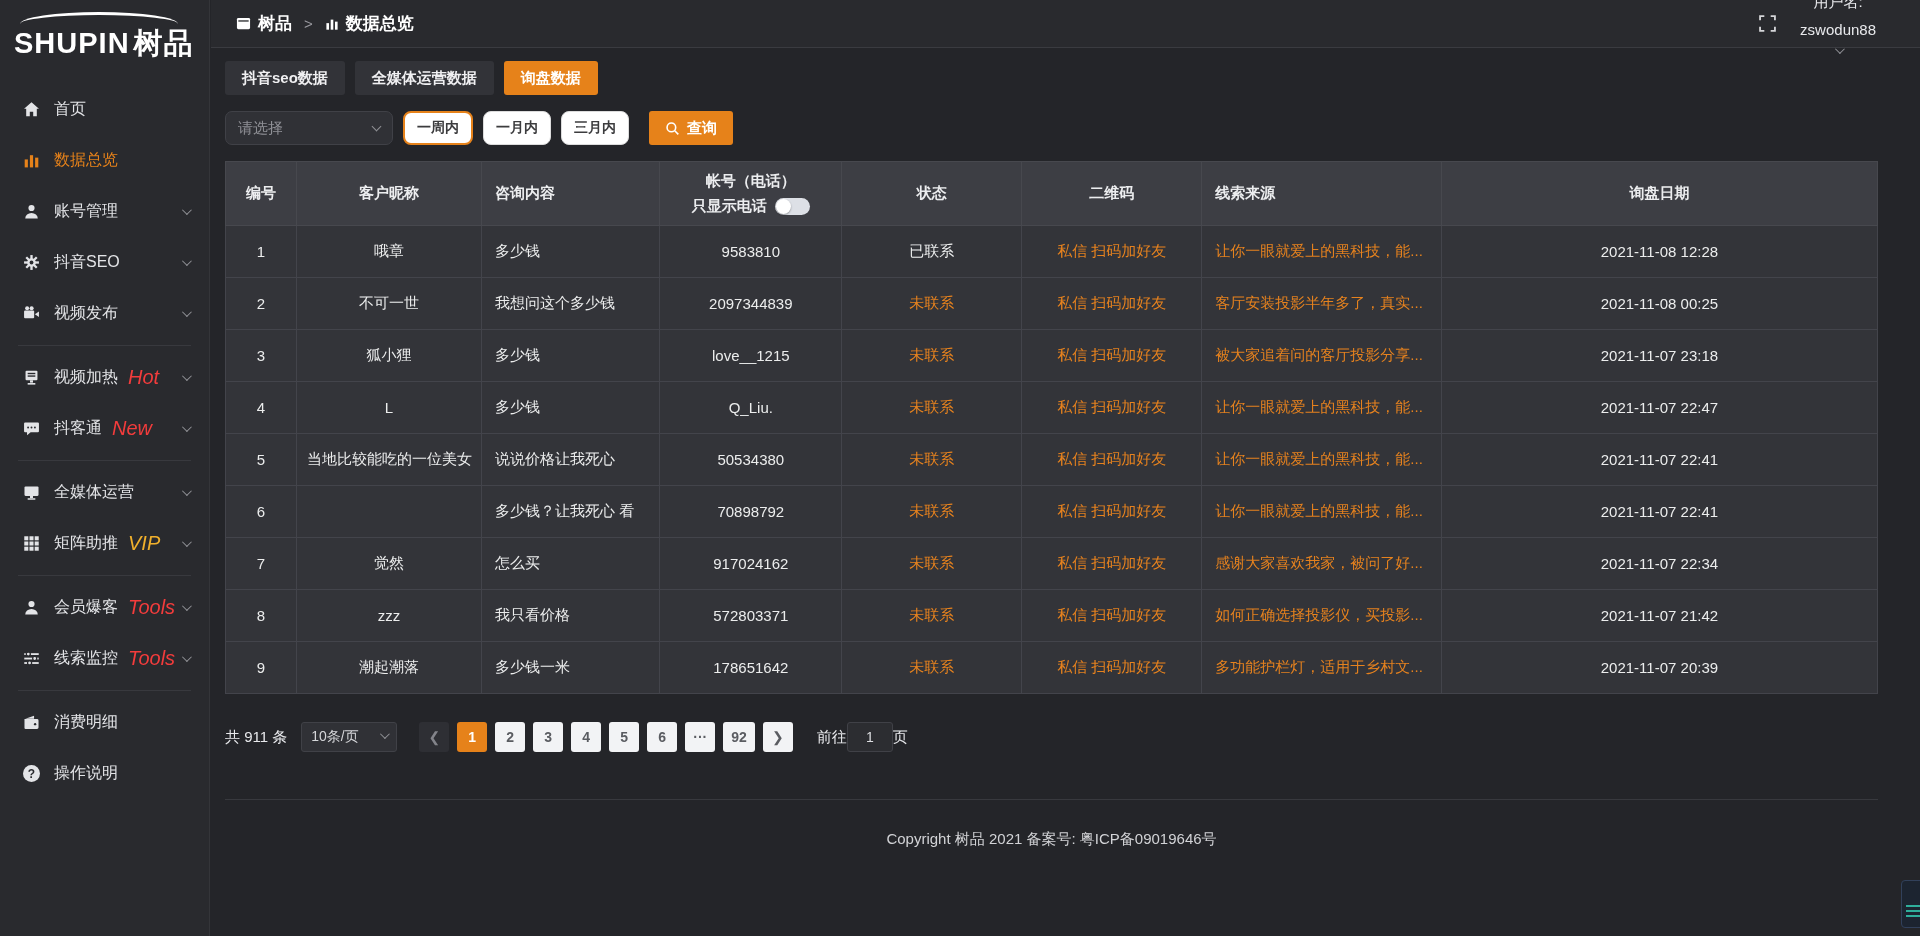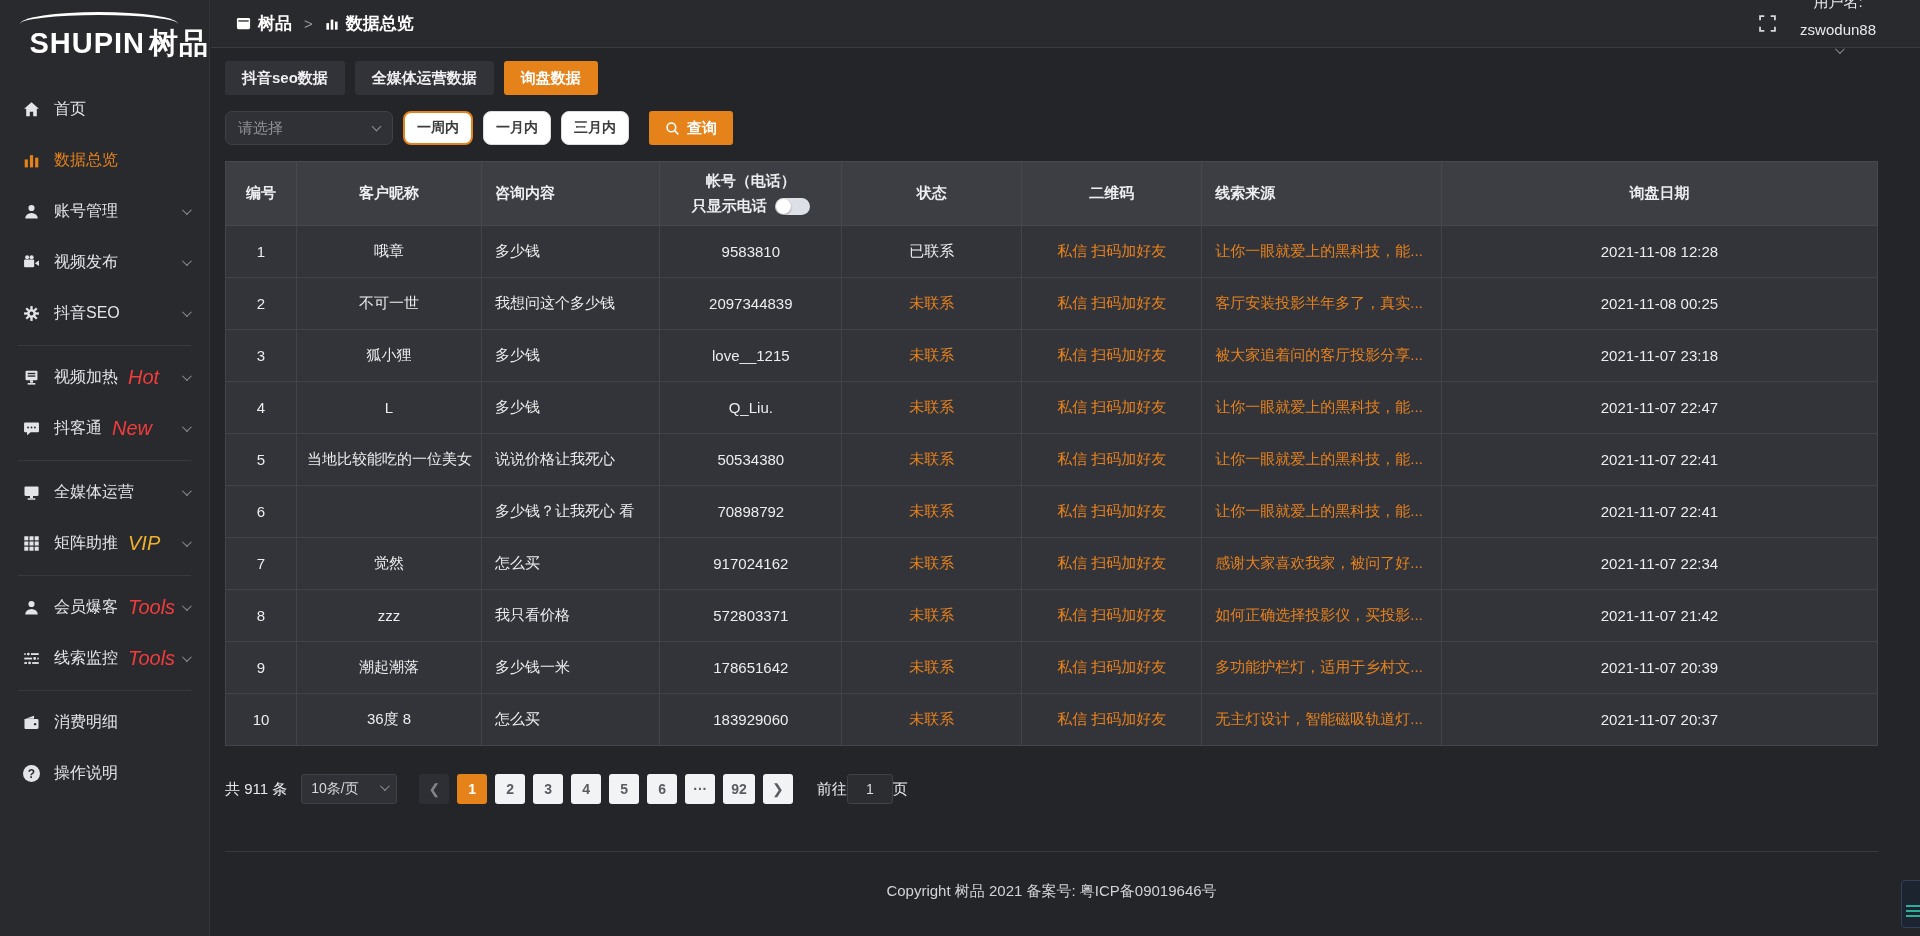--- a/index.html
+++ b/index.html
@@ -4,21 +4,21 @@
 <style>
   * { box-sizing: border-box; margin: 0; padding: 0; }
   html,body { width: 1920px; height: 936px; overflow: hidden; }
   body {
     font-family: "Liberation Sans", "DejaVu Sans", sans-serif;
     background: #242529; color: #e8e9ec; font-size: 15px;
   }
   
   .sidebar {
     position: fixed; left: 0; top: 0; bottom: 0; width: 210px;
-    background: #292a2e; border-right: 1px solid #343539; z-index: 5; text-align: right;
+    background: #292a2e; border-right: 1px solid #343539; z-index: 5;
   }
   .logo { padding: 12px 0 6px 14px; }
   .logo-arc { width: 158px; height: 12px; border-top: 3px solid #fff;
     border-radius: 50% 50% 0 0 / 100% 100% 0 0; margin-left: 6px; }
   .logo-text { font-size: 29px; font-weight: 800; color: #fff; letter-spacing: 1px; white-space: nowrap; }
   .logo-text .cn { margin-left: 4px; }
   .nav { margin-top: 14px; }
   .nav-item { display: flex; align-items: center; height: 51px; padding: 0 20px 0 23px; cursor: pointer; color: #e3e4e7; }
   .nav-item .ic { width: 17px; height: 17px; flex: 0 0 17px; display: inline-flex; }
   .nav-item .ic svg { width: 17px; height: 17px; fill: #e3e4e7; }
@@ -137,44 +137,44 @@
             <path d="M2.1 14.5 a5.9 5.2 0 0 1 11.8 0 Z"></path>
           </svg>
         </span>
       <span class="nav-label">账号管理</span>
       <span class="chev"></span>
     </div>
 
     <div class="nav-item">
       <span class="ic">
           <svg viewBox="0 0 16 16">
-            <circle cx="3.9" cy="3" r="1.9"></circle>
-            <circle cx="8.1" cy="3" r="1.9"></circle>
-            <rect x="1" y="5.2" width="9.5" height="7.3" rx="1"></rect>
-            <path d="M11.2 8.8 15 6.2 V11.4 Z"></path>
-          </svg>
-        </span>
-      <span class="nav-label">视频发布</span>
-      <span class="chev"></span>
-    </div>
-
-    <div class="nav-item">
-      <span class="ic">
-          <svg viewBox="0 0 16 16">
             <g>
               <rect x="6.9" y="1" width="2.2" height="14"></rect>
               <rect x="6.9" y="1" width="2.2" height="14" transform="rotate(45 8 8)"></rect>
               <rect x="6.9" y="1" width="2.2" height="14" transform="rotate(90 8 8)"></rect>
               <rect x="6.9" y="1" width="2.2" height="14" transform="rotate(135 8 8)"></rect>
               <circle cx="8" cy="8" r="4.1"></circle>
               <circle cx="8" cy="8" r="1.8" fill="#292a2e"></circle>
             </g>
           </svg>
         </span>
       <span class="nav-label">抖音SEO</span>
+      <span class="chev"></span>
+    </div>
+
+    <div class="nav-item">
+      <span class="ic">
+          <svg viewBox="0 0 16 16">
+            <circle cx="3.9" cy="3" r="1.9"></circle>
+            <circle cx="8.1" cy="3" r="1.9"></circle>
+            <rect x="1" y="5.2" width="9.5" height="7.3" rx="1"></rect>
+            <path d="M11.2 8.8 15 6.2 V11.4 Z"></path>
+          </svg>
+        </span>
+      <span class="nav-label">视频发布</span>
       <span class="chev"></span>
     </div>
 
     <div class="nav-divider"></div>
 
     <div class="nav-item">
       <span class="ic">
           <svg viewBox="0 0 16 16">
             <rect x="2.4" y="1.6" width="11.2" height="9" rx="1"></rect>
             <rect x="4.4" y="3.6" width="7.2" height="1.3" fill="#292a2e"></rect>
@@ -465,30 +465,20 @@
         </tr>
         <tr>
           <td>9</td>
           <td>潮起潮落</td>
           <td class="left">多少钱一米</td>
           <td>178651642</td>
           <td class="td-status warn">未联系</td>
           <td class="orange">私信 扫码加好友</td>
           <td class="orange left">多功能护栏灯，适用于乡村文...</td>
           <td>2021-11-07 20:39</td>
-        </tr>
-        <tr>
-          <td>10</td>
-          <td>36度 8</td>
-          <td class="left">怎么买</td>
-          <td>183929060</td>
-          <td class="td-status warn">未联系</td>
-          <td class="orange">私信 扫码加好友</td>
-          <td class="orange left">无主灯设计，智能磁吸轨道灯...</td>
-          <td>2021-11-07 20:37</td>
         </tr>
       </tbody>
     </table>
 
     <div class="pagination">
       <span class="pg-total">共 911 条</span>
       <div class="pg-size">
         <span>10条/页</span>
         <span class="chev"></span>
       </div>

